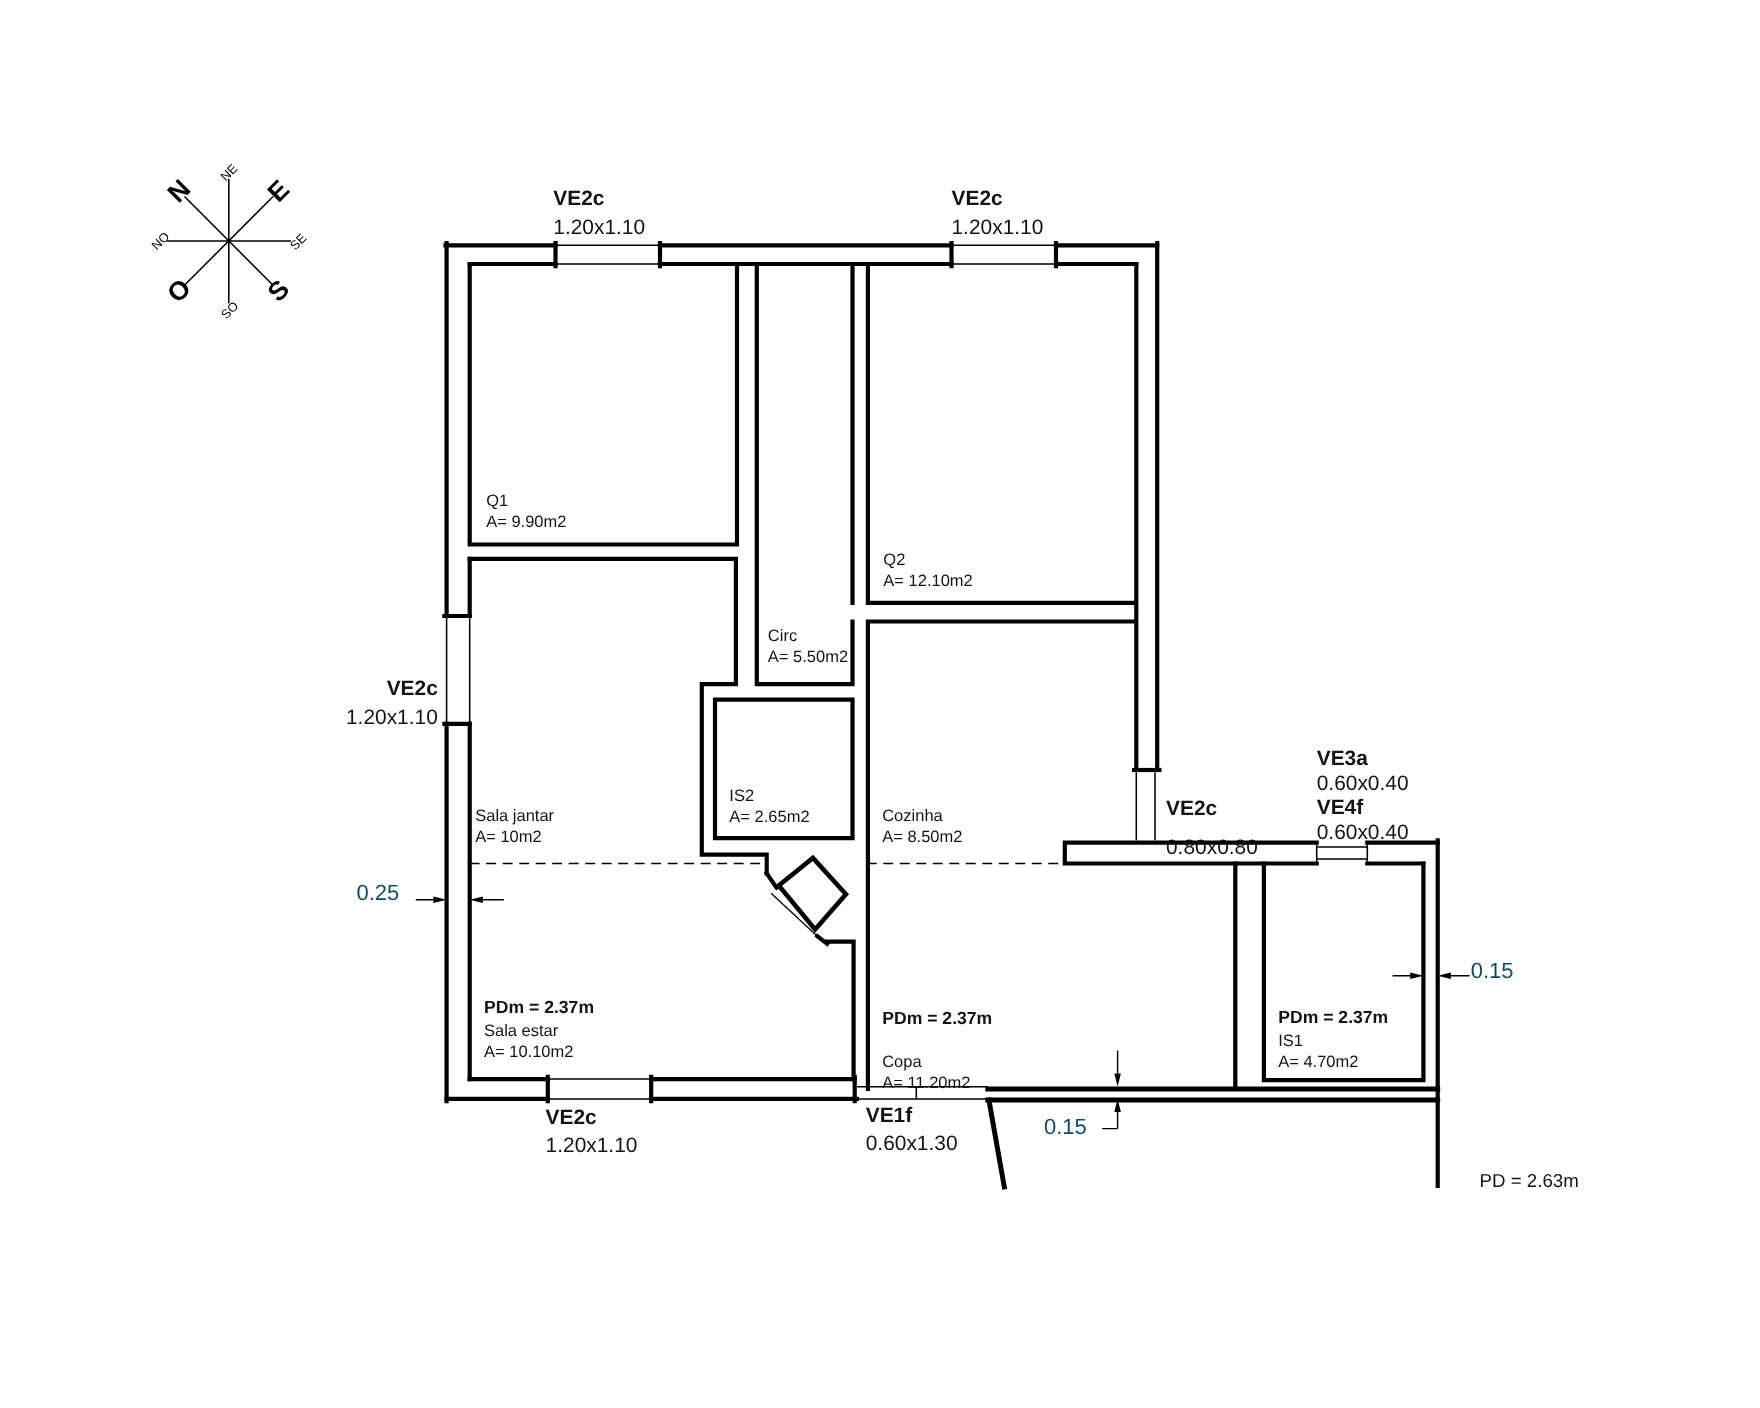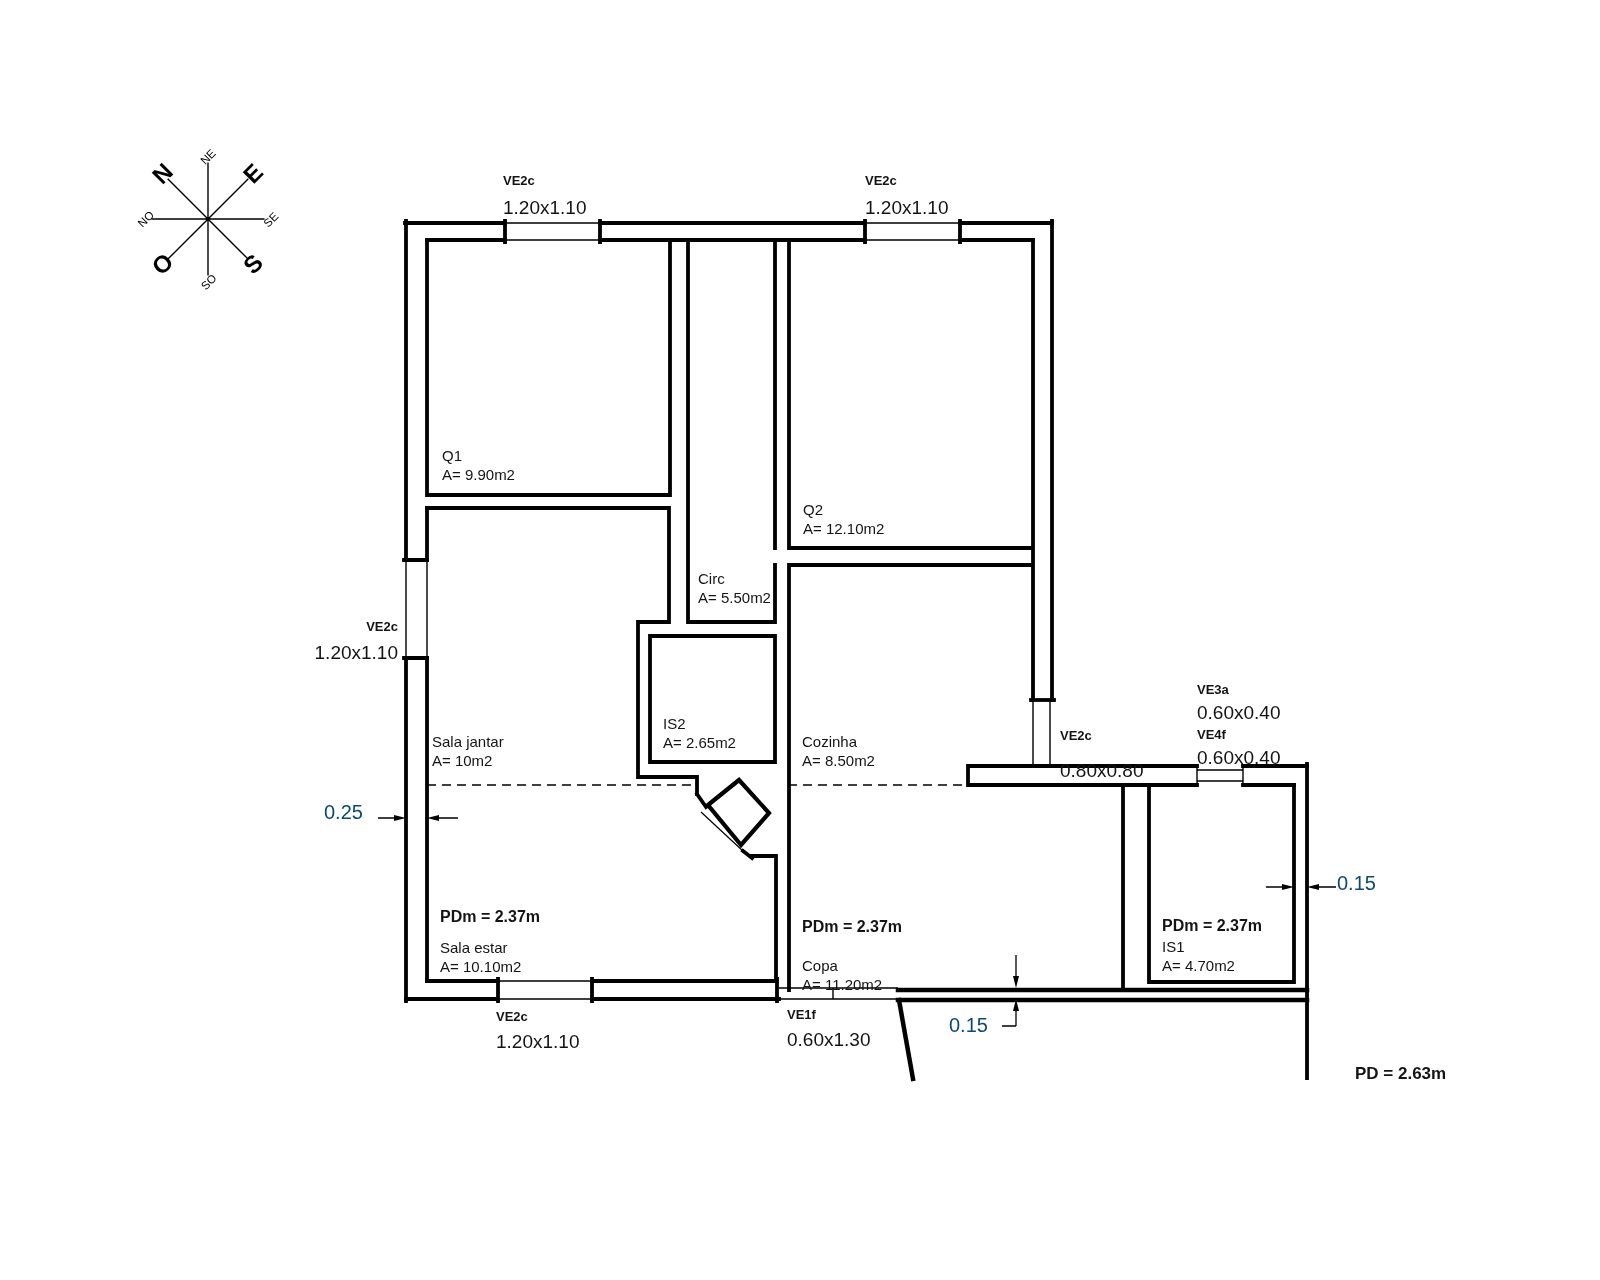--- a/index.html
+++ b/index.html
@@ -1,24 +1,24 @@
 <!DOCTYPE html>
 <html><head>
 <meta charset="utf-8">
 <style>
   html,body{margin:0;padding:0;background:#ffffff;}
   #canvas{position:relative;width:1600px;height:1280px;background:#ffffff;overflow:hidden;
           font-family:"Liberation Sans", sans-serif;}
   #plan-svg{position:absolute;left:0;top:0;}
   .lbl{position:absolute;color:#141414;font-size:15px;line-height:19px;white-space:nowrap;}
   .lbl .ln{height:19px;}
-  .wname{font-weight:bold;font-size:13px;}
+  .wname{font-weight:bold;font-size:19px;}
   .wsize{font-size:19px;}
   .bold{font-weight:bold;font-size:16px;}
-  .pd{font-weight:bold;font-size:17px;margin-left:10px;}
+  .pd{font-weight:normal;font-size:17px;}
   .red{color:#0c4a6e;font-size:20px;}
   .ralign{text-align:right;width:110px;}
 </style>
 </head>
 <body>
 
 <div id="canvas">
 
   <svg id="plan-svg" width="1600" height="1280" viewBox="0 0 1600 1280">
 
@@ -172,21 +172,21 @@
     <div class="ln">A= 8.50m2</div>
   </div>
 
   <div class="lbl" style="left:432px;top:732px">
     <div class="ln">Sala jantar</div>
     <div class="ln">A= 10m2</div>
   </div>
 
   <div class="lbl" style="left:440px;top:907px">
     <div class="ln bold">PDm = 2.37m</div>
-    <div class="ln" style="margin-top:12px">Sala estar</div>
+    <div class="ln" style="margin-top:2px">Sala estar</div>
     <div class="ln">A= 10.10m2</div>
   </div>
 
   <div class="lbl" style="left:802px;top:917px">
     <div class="ln bold">PDm = 2.37m</div>
     <div class="ln" style="margin-top:20px">Copa</div>
     <div class="ln">A= 11.20m2</div>
   </div>
 
   <div class="lbl" style="left:1162px;top:916px">

